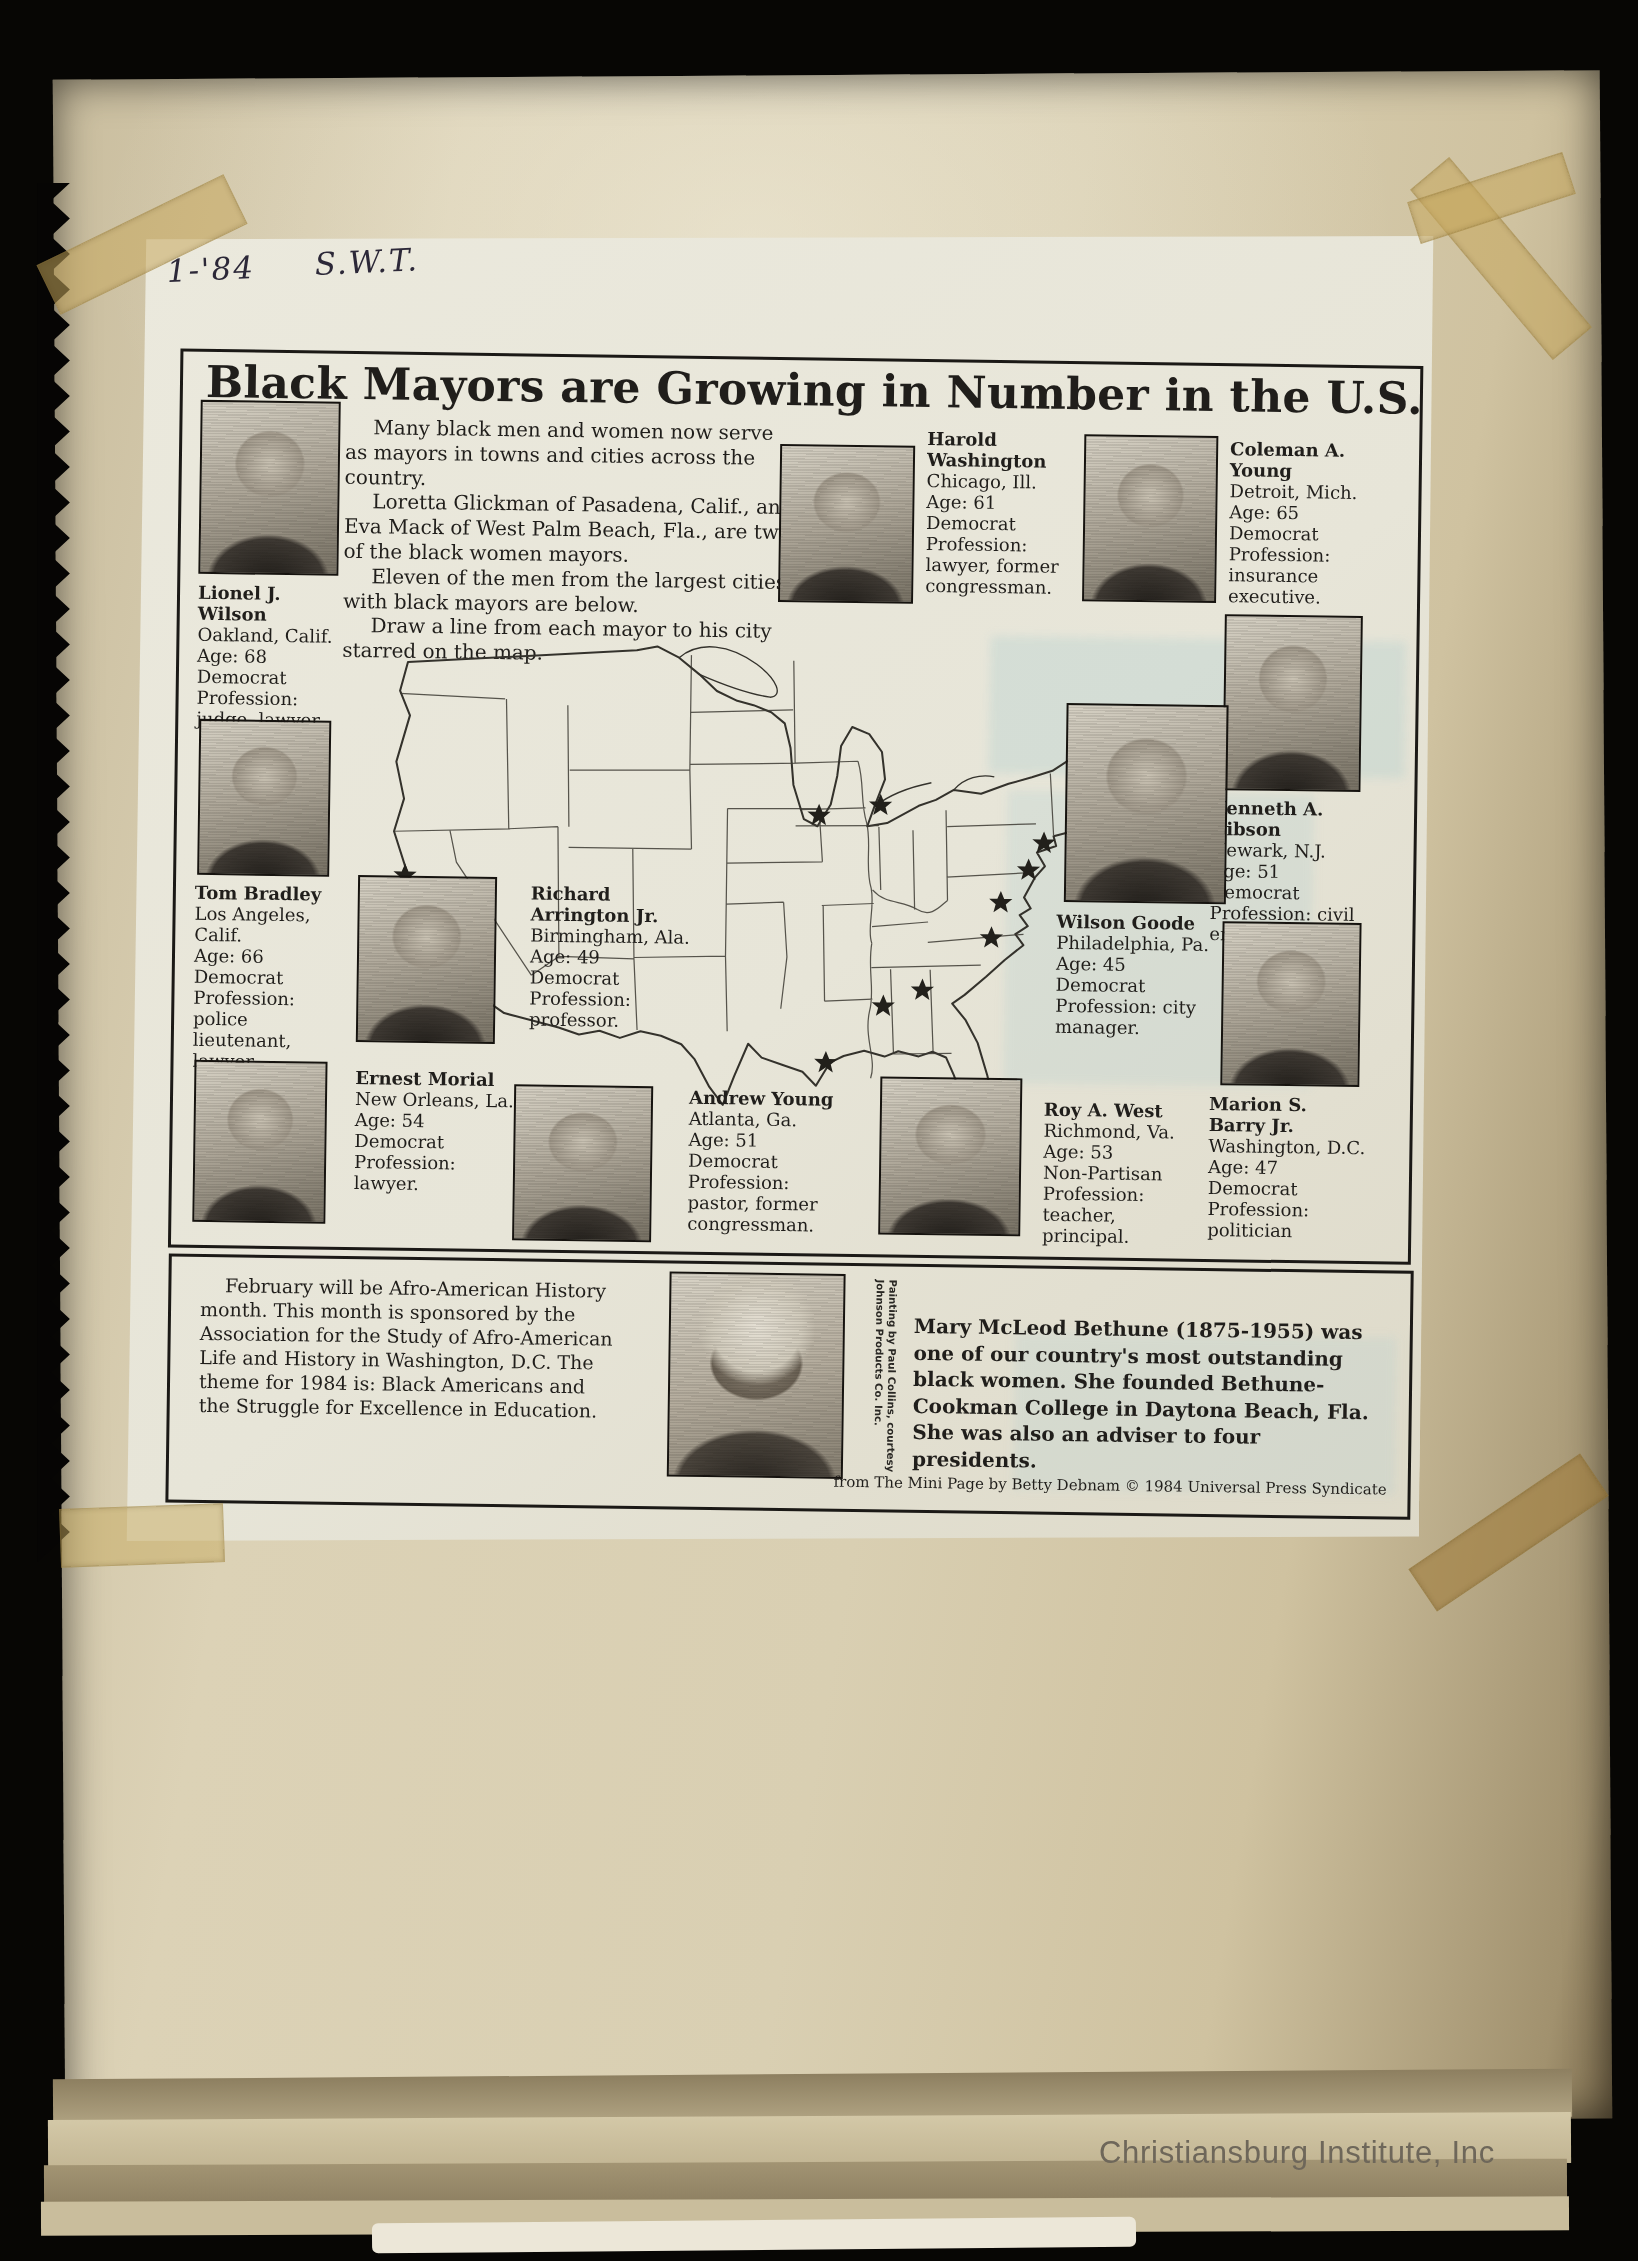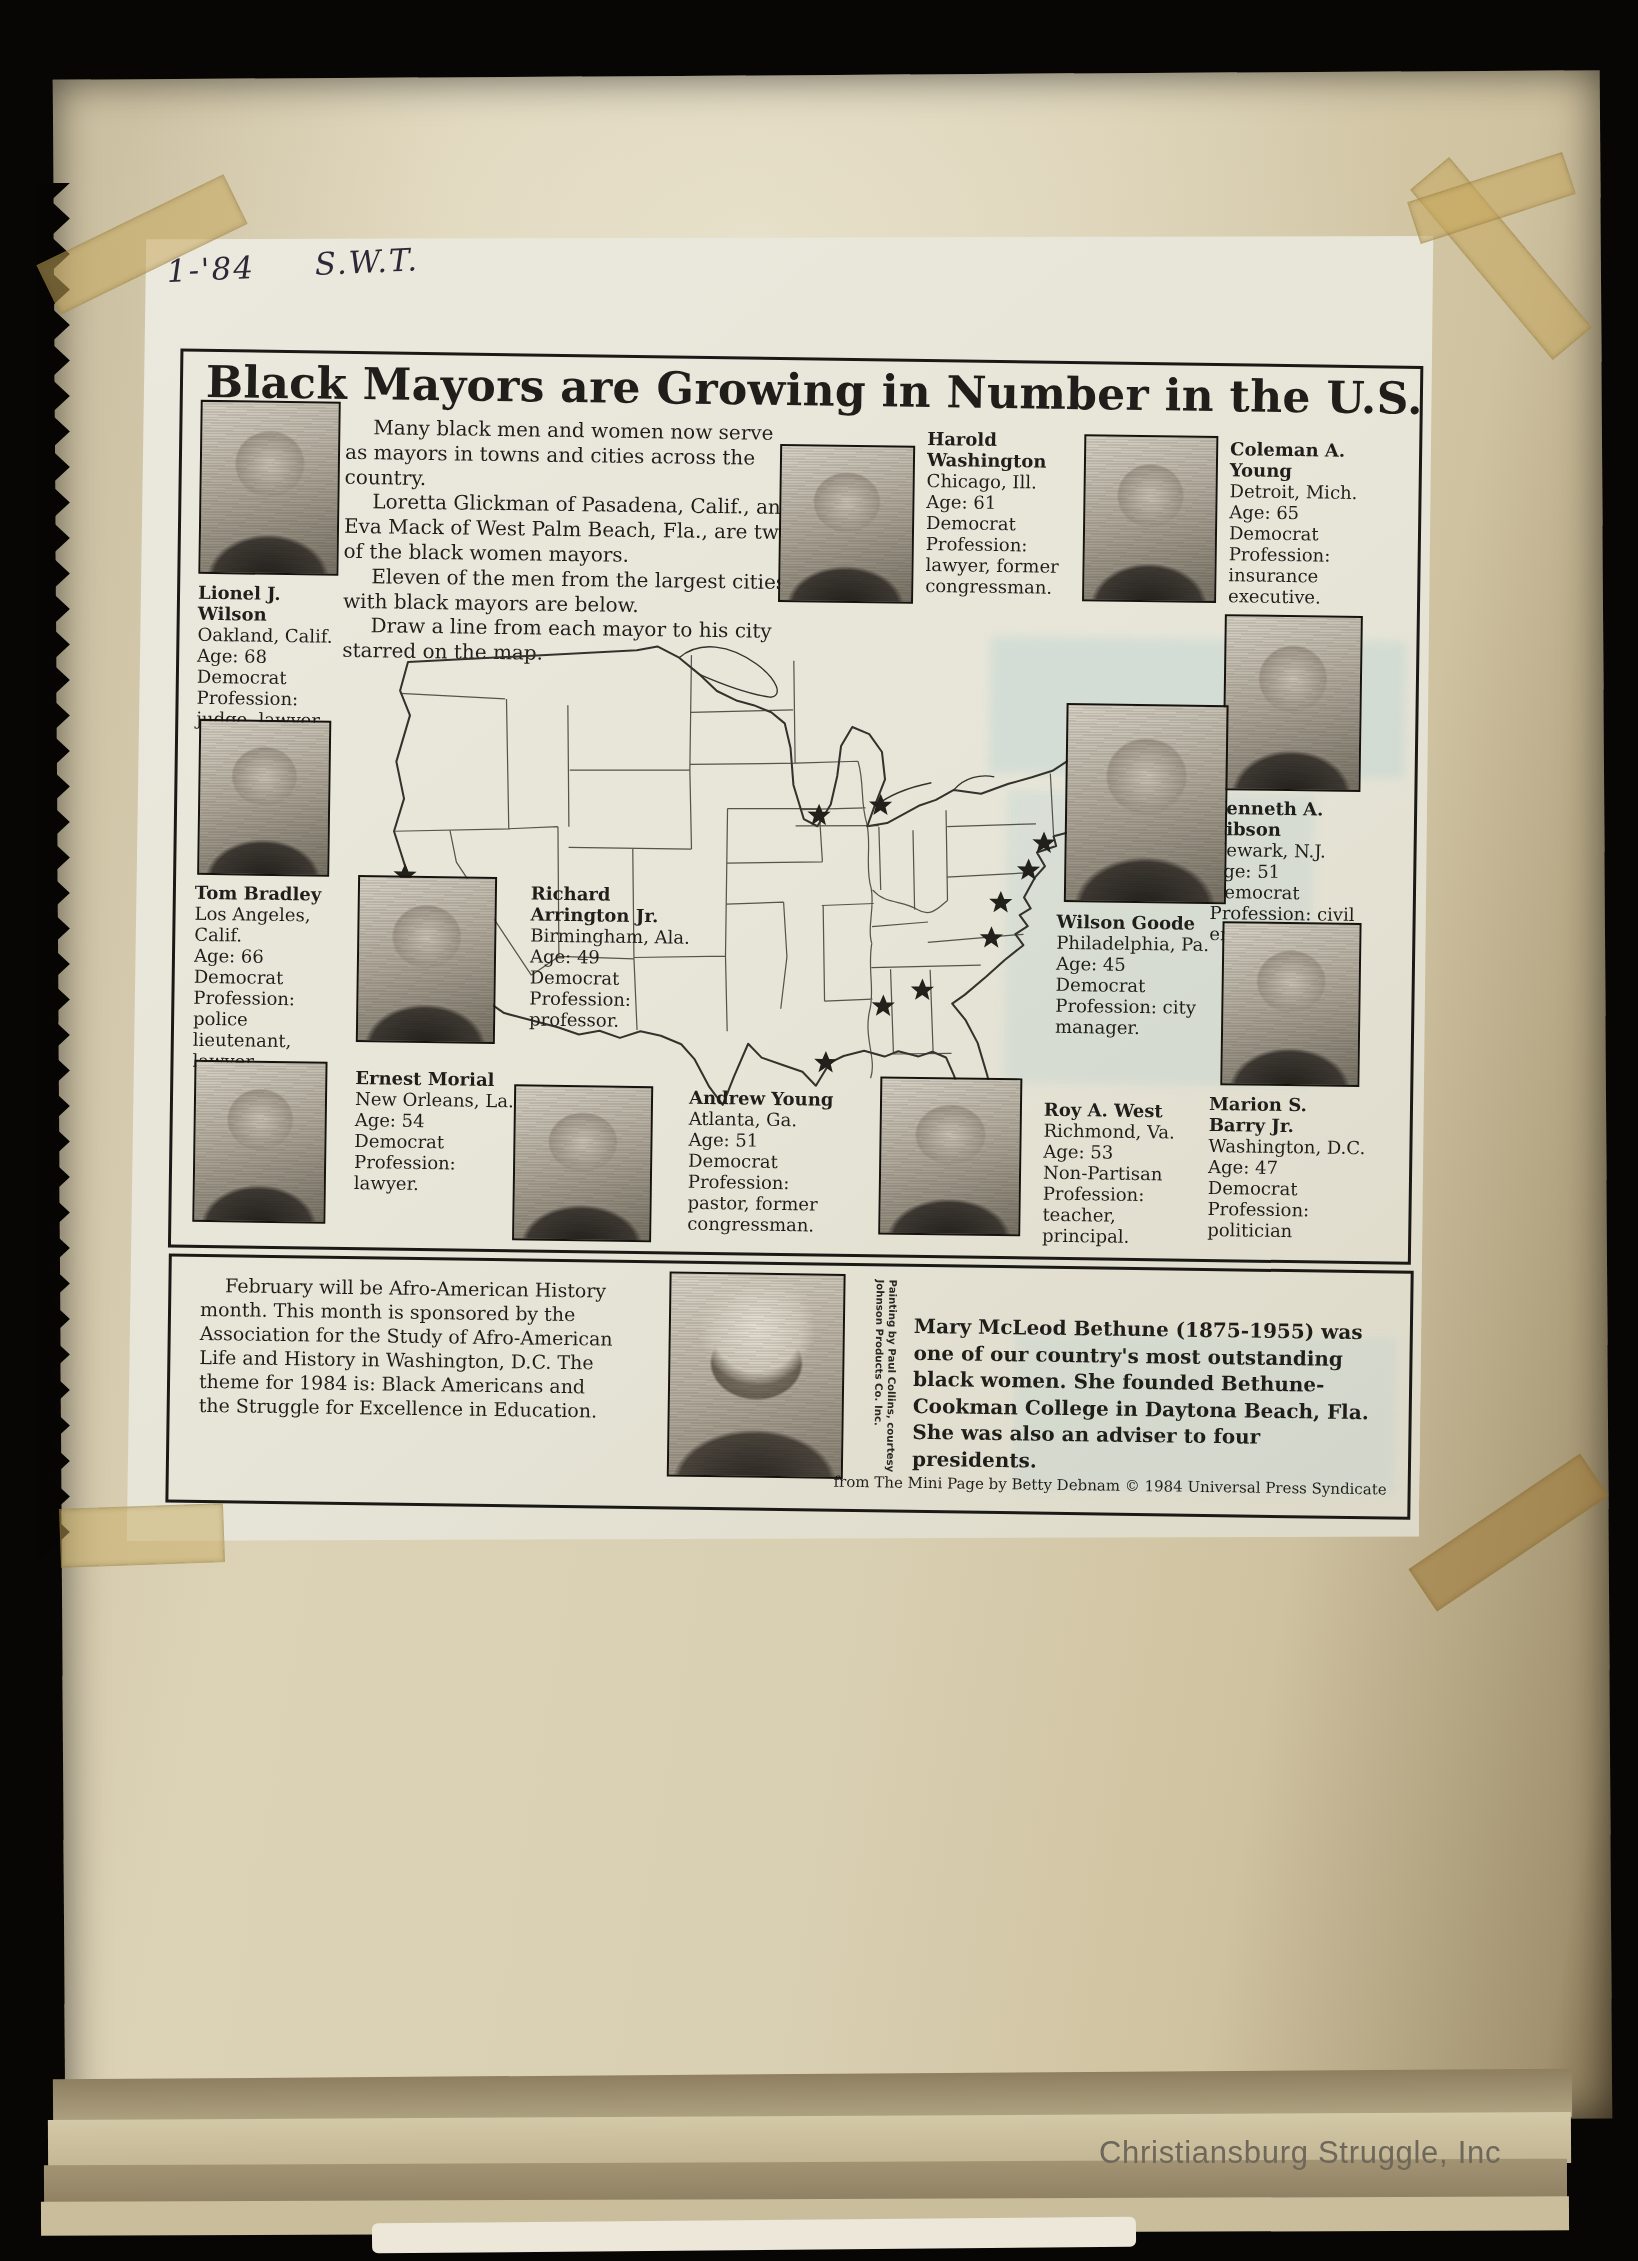--- a/index.html
+++ b/index.html
@@ -263,16 +263,16 @@
     <div class="credit">from The Mini Page by Betty Debnam © 1984 Universal Press Syndicate</div>
 
   </div>
 
   <div class="tape tape-tl"></div>
   <div class="tape tape-tr1"></div>
   <div class="tape tape-tr2"></div>
   <div class="tape tape-bl"></div>
   <div class="tape tape-br"></div>
 
-  <div class="watermark">Christiansburg Struggle, Inc</div>
+  <div class="watermark">Christiansburg Institute, Inc</div>
 
 </div>
 
 
 </body></html>

